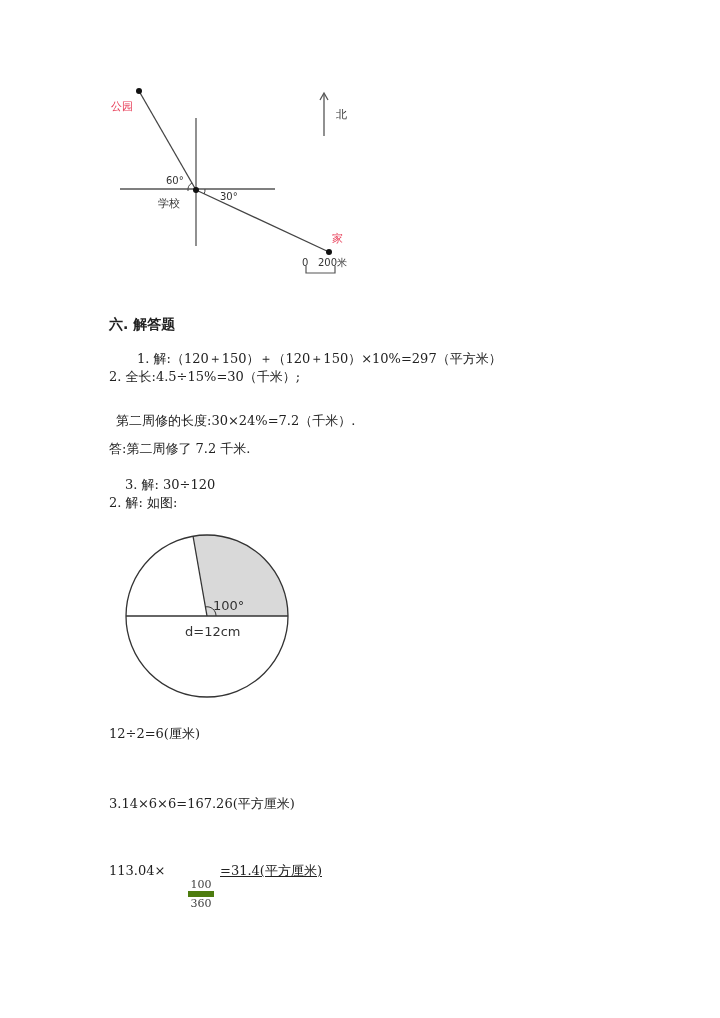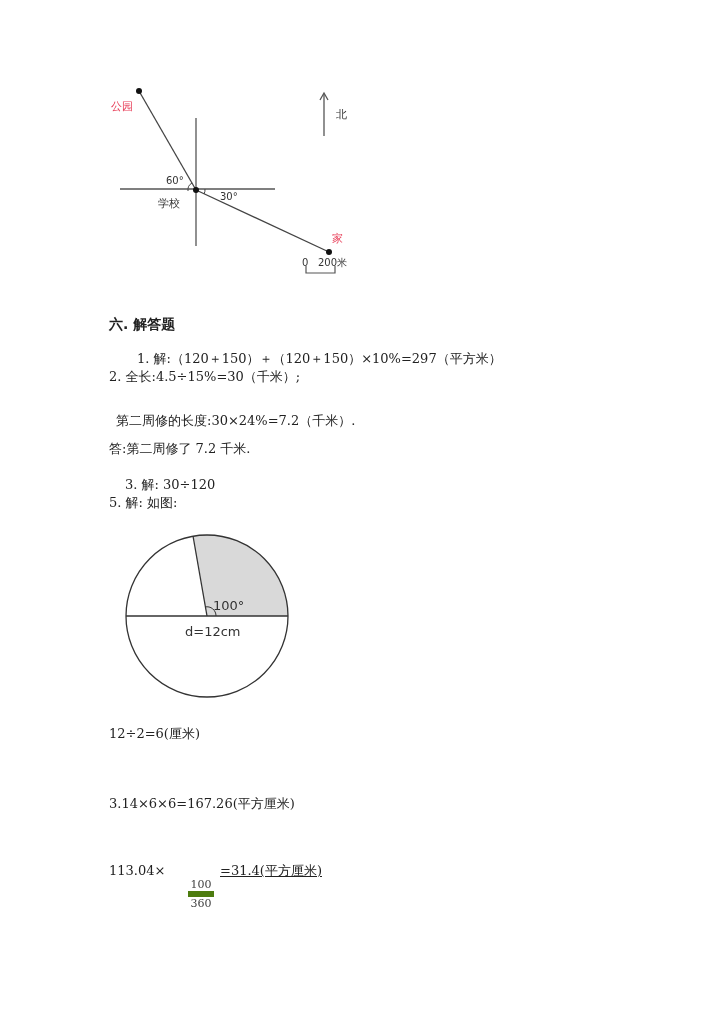--- a/index.html
+++ b/index.html
@@ -45,21 +45,21 @@
   <text x="218" y="186" font-size="10" fill="#333">200米</text>
 </svg>
 
 <div class="abs heading" style="left:109px;top:316px;">六. 解答题</div>
 
 <div class="abs line" style="left:109px;top:351px;margin-left:28px;">1. 解:（120＋150）＋（120＋150）×10%=297（平方米）</div>
 <div class="abs line" style="left:109px;top:369px;">2. 全长:4.5÷15%=30（千米）;</div>
 <div class="abs line" style="left:109px;top:413px;margin-left:7px;">第二周修的长度:30×24%=7.2（千米）.</div>
 <div class="abs line" style="left:109px;top:441px;">答:第二周修了 7.2 千米.</div>
 <div class="abs line" style="left:125px;top:477px;">3. 解:  30÷120</div>
-<div class="abs line" style="left:109px;top:495px;">5. 解:  如图:</div>
+<div class="abs line" style="left:109px;top:495px;">2. 解:  如图:</div>
 
 <svg class="abs" style="left:110px;top:525px;" width="200" height="190" viewBox="0 0 200 190">
 
   <path d="M 97 91 L 83 11 A 81 81 0 0 1 178 91 Z" fill="#d9d9d9" stroke="none"></path>
   <circle cx="97" cy="91" r="81" fill="none" stroke="#333" stroke-width="1.3"></circle>
   <line x1="16" y1="91" x2="178" y2="91" stroke="#333" stroke-width="1.3"></line>
   <line x1="97" y1="91" x2="83" y2="11" stroke="#333" stroke-width="1.3"></line>
   <path d="M 95 82 A 9 9 0 0 1 106 91" fill="none" stroke="#333" stroke-width="1"></path>
   <text x="103" y="85" font-size="13" fill="#333">100°</text>
   <text x="75" y="111" font-size="13" fill="#333">d=12cm</text>

